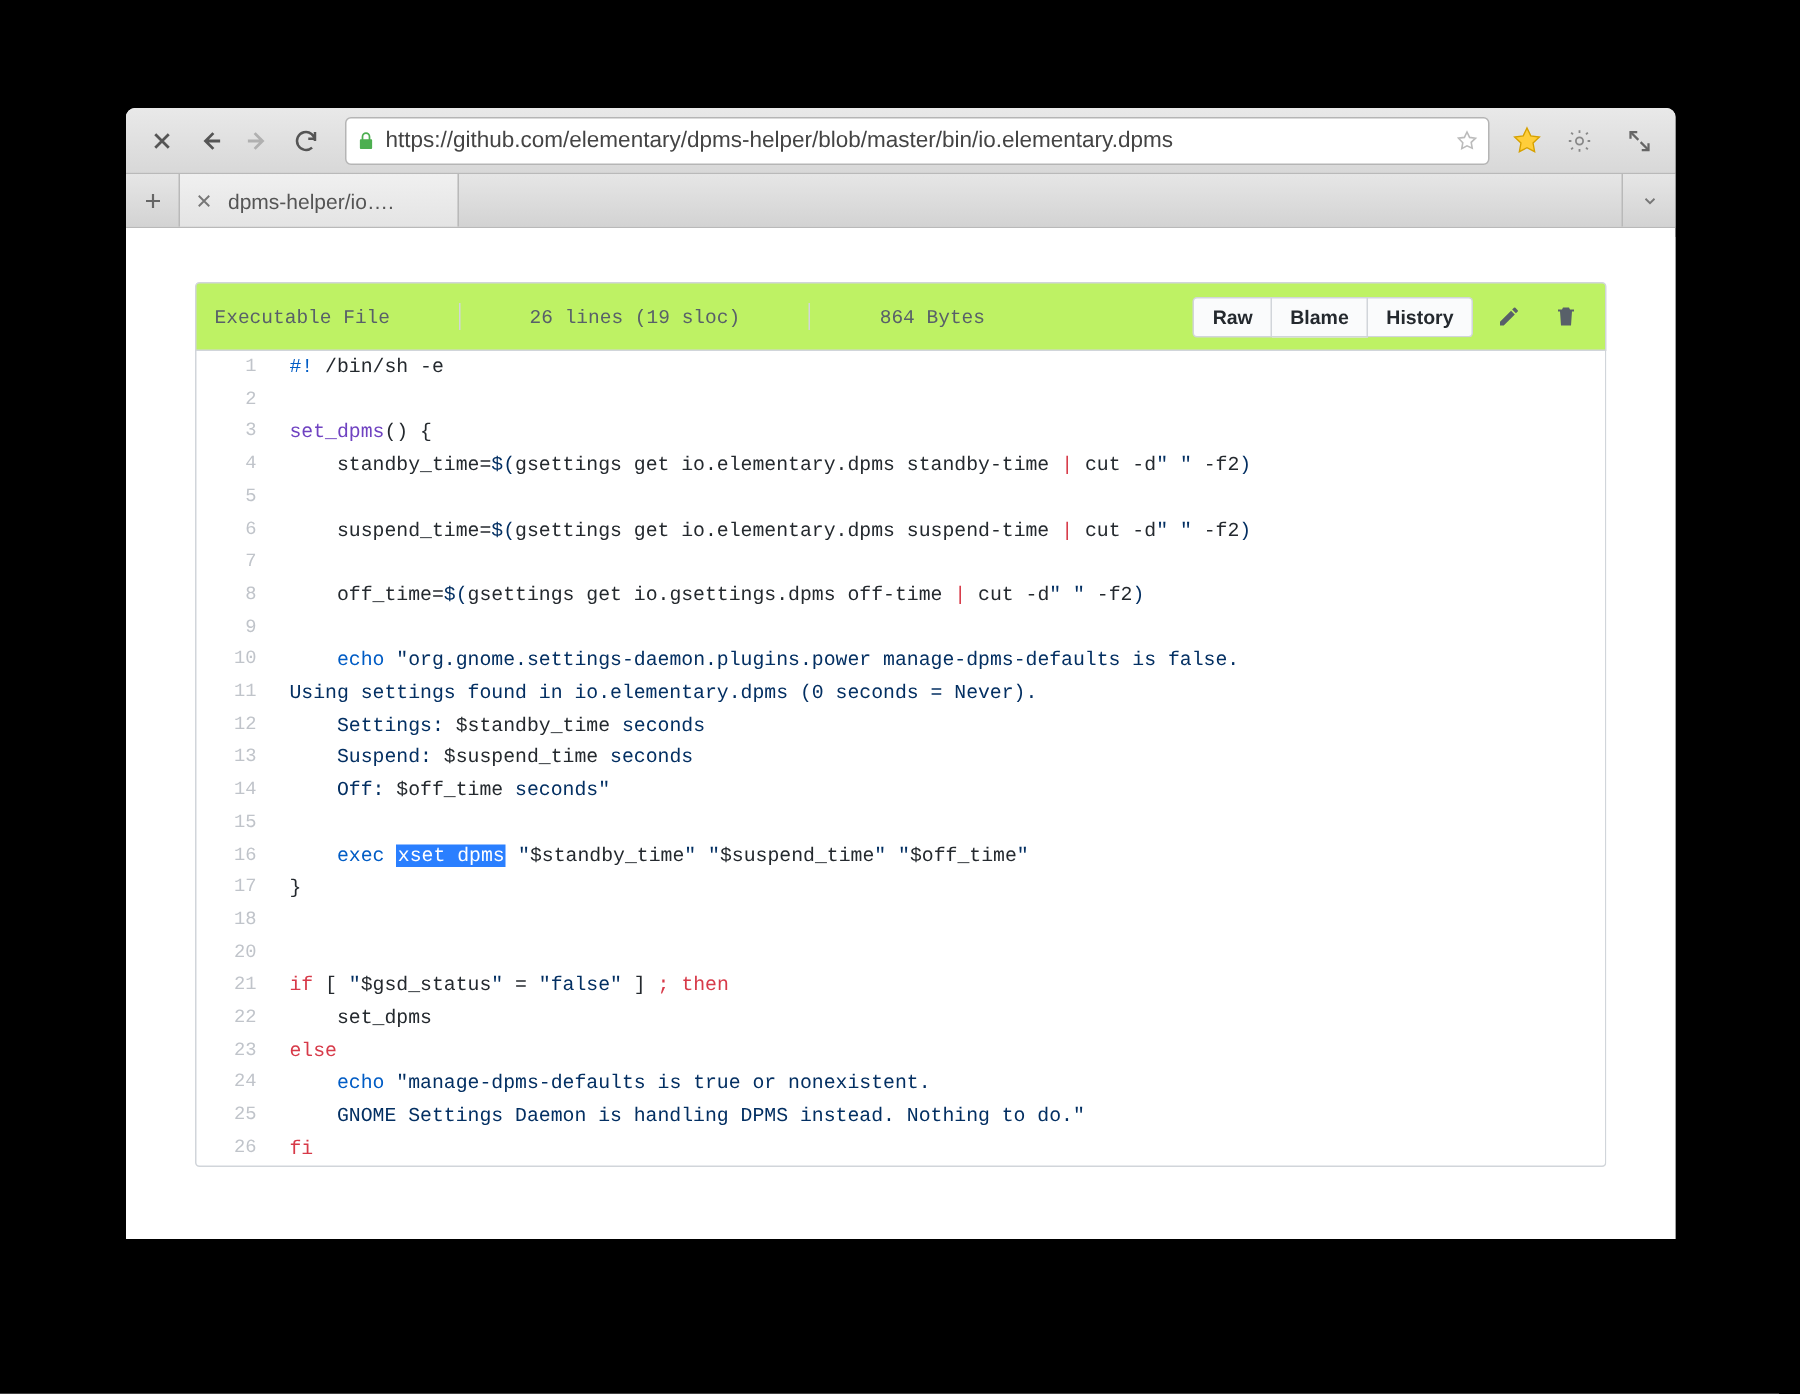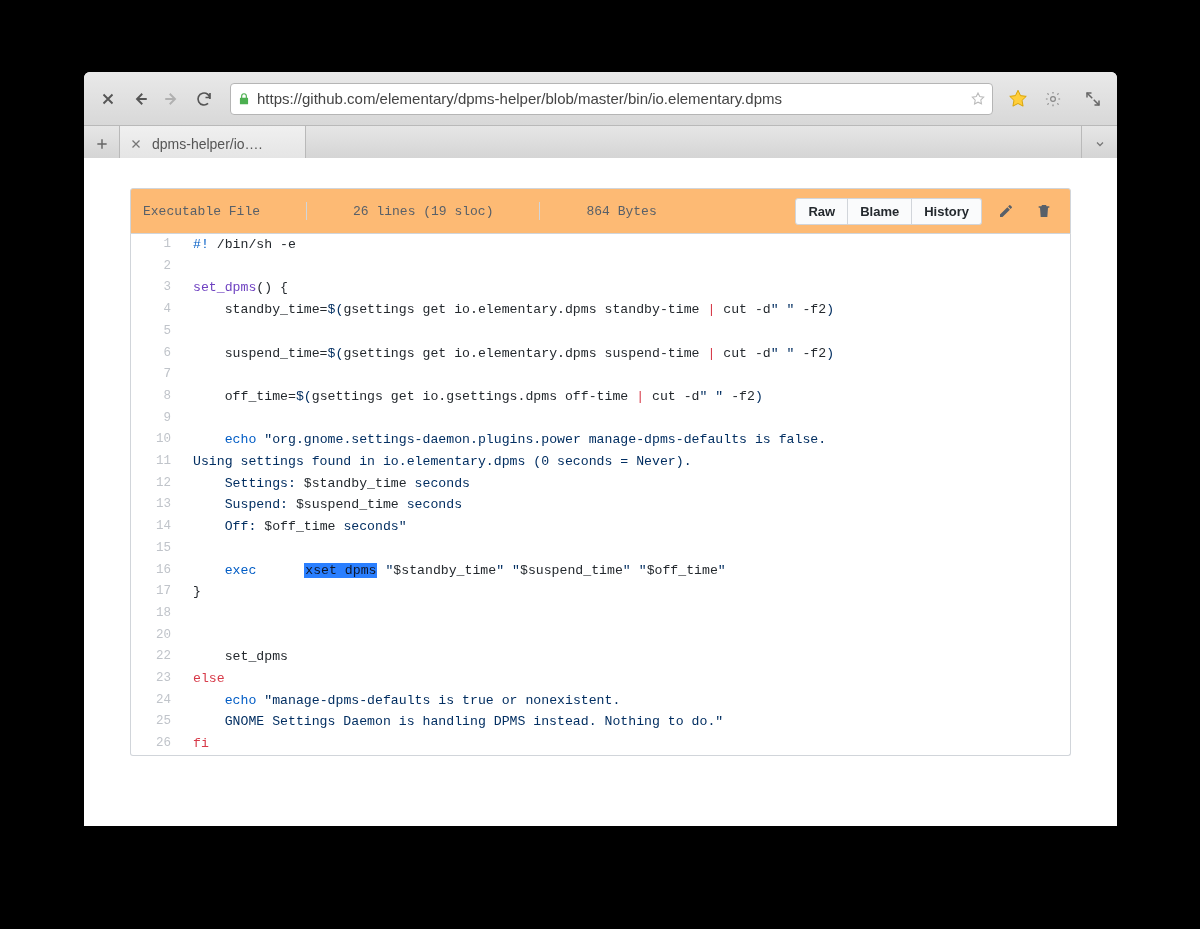--- a/index.html
+++ b/index.html
@@ -3,21 +3,21 @@
 <meta charset="utf-8">
 <style>
   * { margin:0; padding:0; box-sizing:border-box; }
   html, body { width:1200px; height:929px; background:#000; font-family:-apple-system,BlinkMacSystemFont,"Segoe UI",Helvetica,Arial,sans-serif; }
   .browser-window {
     position:absolute; left:84px; top:72px; width:1033px; height:754px;
     background:#fff; border-radius:6px 6px 0 0; overflow:hidden; box-shadow:0 10px 40px rgba(0,0,0,.35);
   }
   
   .toolbar {
-    height:54px; background:linear-gradient(#e9e9e9,#d8d8d8);
+    height:44px; background:linear-gradient(#e9e9e9,#d8d8d8);
     border-bottom:1px solid #b9b9b9; display:flex; align-items:center; padding:0 8px;
   }
   .tb-btn { width:32px; height:32px; display:flex; align-items:center; justify-content:center;
     color:#555; cursor:pointer; border-radius:4px; }
   .tb-btn.disabled { color:#b0b0b0; cursor:default; }
   .tb-btn svg { width:18px; height:18px; }
   .url-bar {
     flex:1; height:32px; margin:0 10px; background:#fff; border:1px solid #b5b5b5; border-radius:4px;
     display:flex; align-items:center; padding:0 6px; min-width:0;
   }
@@ -39,21 +39,21 @@
   }
   .tab .x { width:12px; height:12px; margin-right:10px; color:#777; }
   .tab-title { white-space:nowrap; overflow:hidden; text-overflow:ellipsis; flex:1; }
   .tabstrip-fill { flex:1; }
   .tabstrip-dropdown { width:36px; display:flex; align-items:center; justify-content:center; color:#777;
     border-left:1px solid #b9b9b9; cursor:pointer; }
 
   
   .page { position:absolute; left:0; top:86px; right:0; bottom:0; overflow:hidden; background:#fff; padding:0 46px; }
   .file-header {
-    margin-top:30px; border:1px solid #d1d5da; border-radius:3px 3px 0 0; background:#fdba74;
+    margin-top:30px; border:1px solid #d1d5da; border-radius:3px 3px 0 0; background:#bef264;
     display:flex; align-items:center; padding:8px 12px; font-size:13px; color:#586069;
     font-family:SFMono-Regular,Consolas,"Liberation Mono",Menlo,Courier,monospace;
     gap:36px;
   }
   .fh-sep { width:1px; height:18px; background:#d1d5da; margin:0 10px; }
   .fh-actions { margin-left:auto; display:flex; align-items:center; }
   .btn-group { display:flex; }
   .gh-btn {
     background:#fafbfc; border:1px solid #d1d5da; padding:5px 12px; font-size:13px; font-weight:600;
     color:#24292e; cursor:pointer; font-family:-apple-system,BlinkMacSystemFont,"Segoe UI",Helvetica,Arial,sans-serif;
@@ -75,21 +75,21 @@
   .blob-row { display:flex; line-height:21.7px; }
   .blob-num {
     width:50px; min-width:50px; text-align:right; padding-right:10px; color:#c0c4ca; user-select:none;
     border-right:0; font-size:12.5px;
   }
   .blob-code { padding-left:12px; white-space:pre; color:#24292e; }
   .pl-c1 { color:#005cc5; }
   .pl-s  { color:#032f62; }
   .pl-k  { color:#d73a49; }
   .pl-e  { color:#6f42c1; }
-  .sel { background:#2a7fff; color:#0f172a; padding:0 1px;margin-left:40px; }
+  .sel { background:#2a7fff; color:#ffffff; padding:0 1px; }
 </style>
 </head>
 <body>
 
 <div class="browser-window">
 
   <div class="toolbar">
     <div class="tb-btn">
       <svg viewBox="0 0 24 24" fill="none" stroke="currentColor" stroke-width="2.5">
           <path d="M6 6l12 12M18 6L6 18"></path>
@@ -256,20 +256,24 @@
         </div>
       <div class="blob-row">
           <div class="blob-num">18</div>
           <div class="blob-code"></div>
         </div>
       <div class="blob-row">
           <div class="blob-num">20</div>
           <div class="blob-code"></div>
         </div>
       <div class="blob-row">
+          <div class="blob-num">21</div>
+          <div class="blob-code"><span class="pl-k">if</span><span> [ </span><span class="pl-s">"</span><span>$gsd_status</span><span class="pl-s">"</span><span> = </span><span class="pl-s">"</span><span class="pl-s">false</span><span class="pl-s">"</span><span> ] </span><span class="pl-k">;</span><span> </span><span class="pl-k">then</span></div>
+        </div>
+      <div class="blob-row">
           <div class="blob-num">22</div>
           <div class="blob-code"><span>    set_dpms</span></div>
         </div>
       <div class="blob-row">
           <div class="blob-num">23</div>
           <div class="blob-code"><span class="pl-k">else</span></div>
         </div>
       <div class="blob-row">
           <div class="blob-num">24</div>
           <div class="blob-code"><span>    </span><span class="pl-c1">echo</span><span> </span><span class="pl-s">"</span><span class="pl-s">manage-dpms-defaults is true or nonexistent.</span></div>

